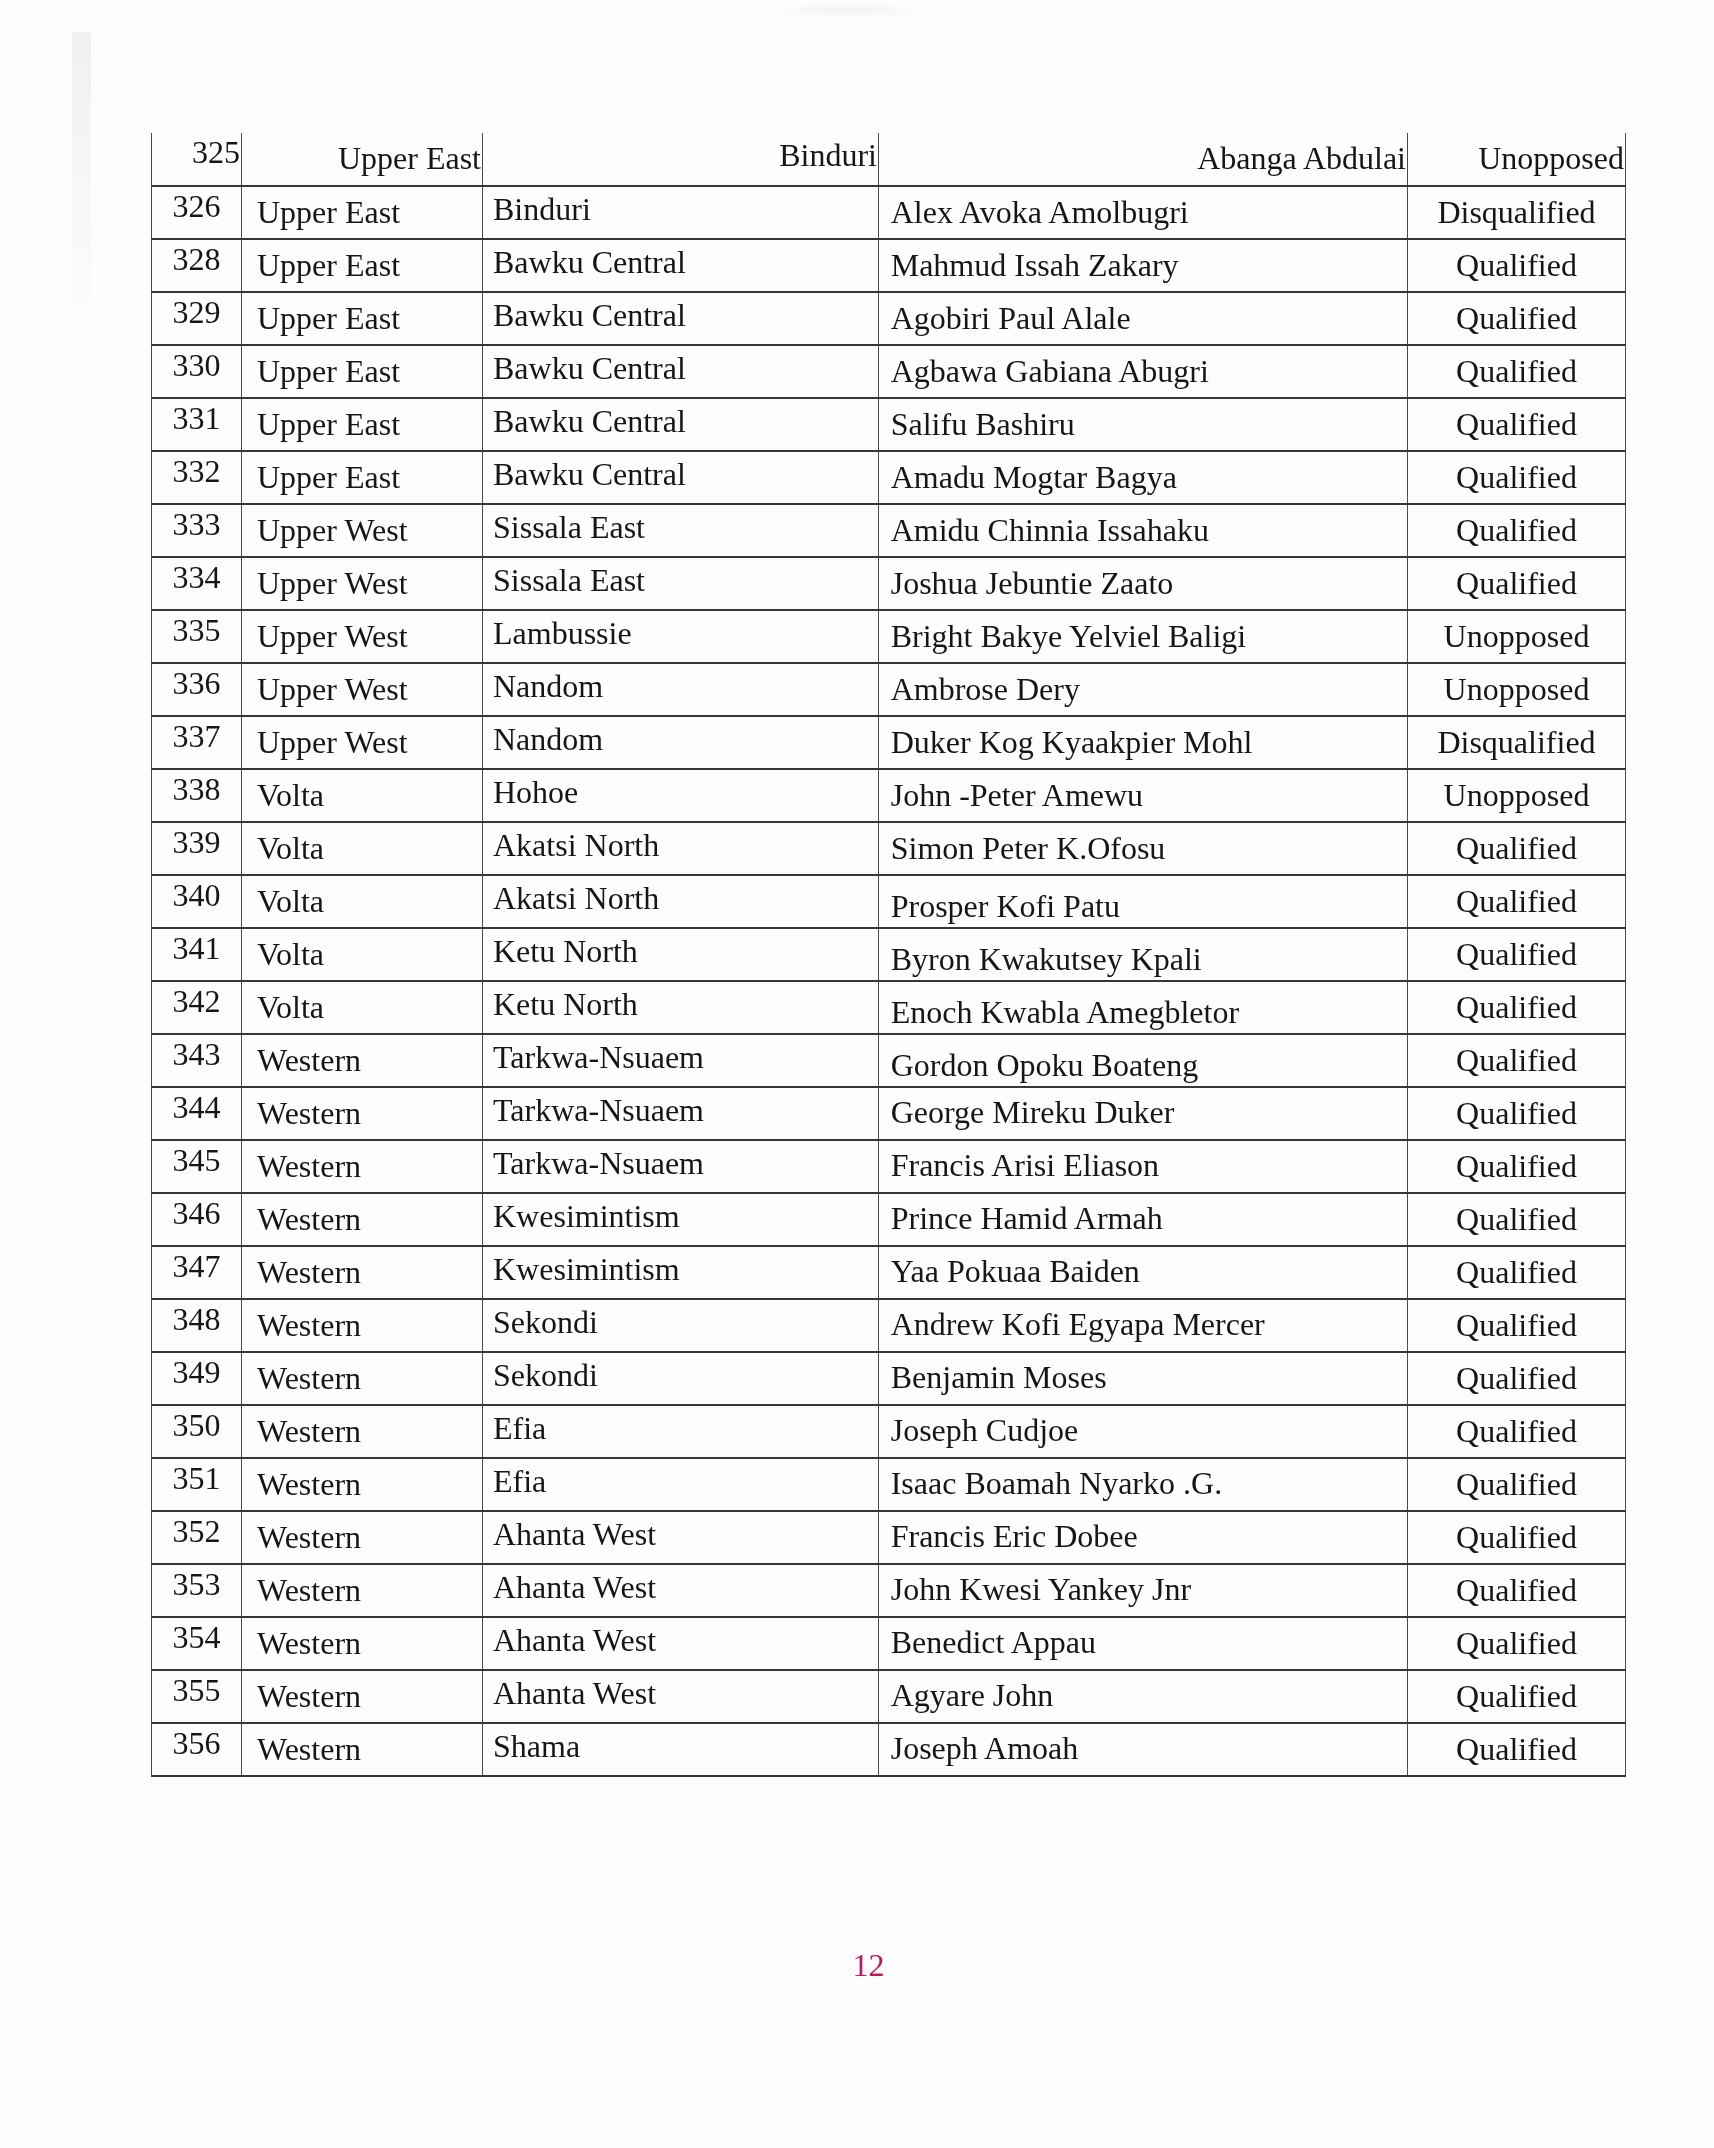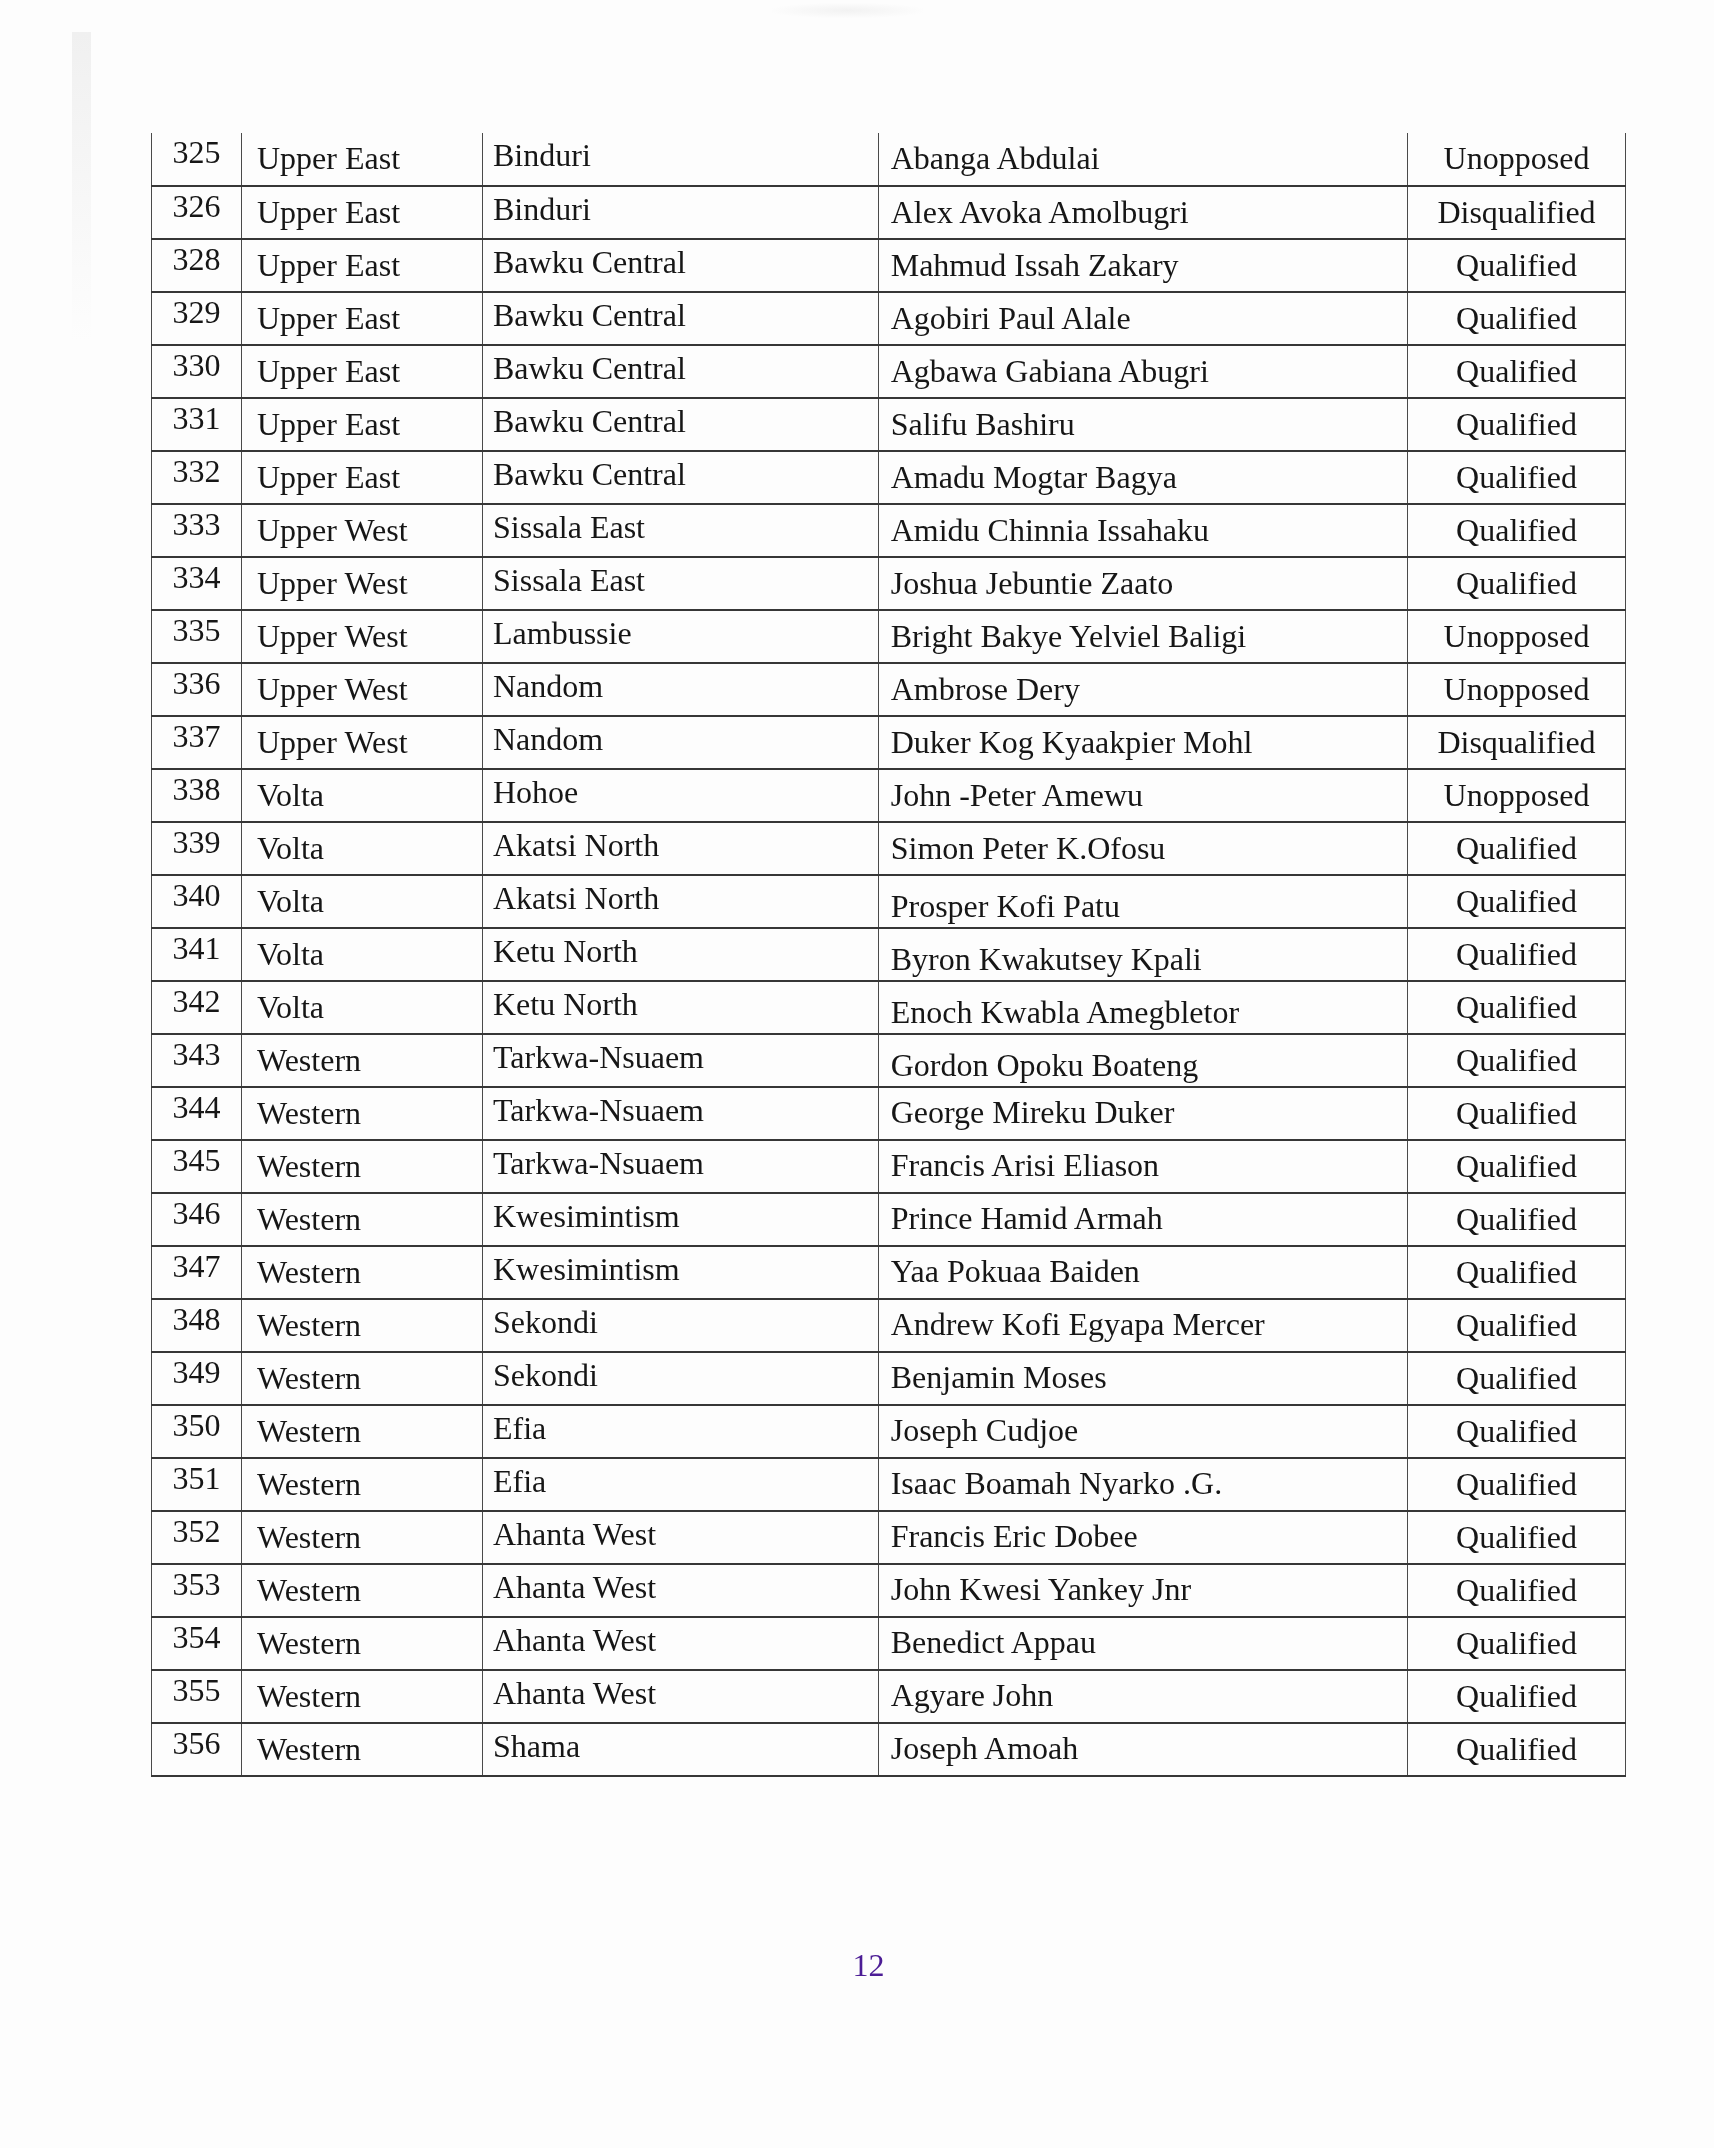--- a/index.html
+++ b/index.html
@@ -52,20 +52,21 @@
     line-height: 1.05;
     white-space: nowrap;
     overflow: hidden;
     border-left: 1.7px solid #4a4a4a;
     border-right: 1.7px solid #4a4a4a;
     border-top: 2.5px solid #373737;
     border-bottom: 2.5px solid #373737;
   }
   table.candidates tr:first-child td {
     border-top: none; 
+    text-align: right;
   }
   td.c0 {
     text-align: center;
     vertical-align: top;
     padding-top: 2.5px;
     font-size: 34px;
   }
   td.c1 {
     vertical-align: middle;
     padding-left: 15px;
@@ -93,21 +94,21 @@
     vertical-align: top;
     padding-top: 7.6px;
   }
   .pageno {
     position: absolute;
     left: 835px;
     top: 1947px;
     width: 67px;
     text-align: center;
     font-size: 32px;
-    color: #4c1d95;
+    color: #be185d;
   }
 </style>
 </head>
 <body>
 
 <div class="page">
   <div class="streak"></div>
   <div class="smudge"></div>
 
   <table class="candidates">

